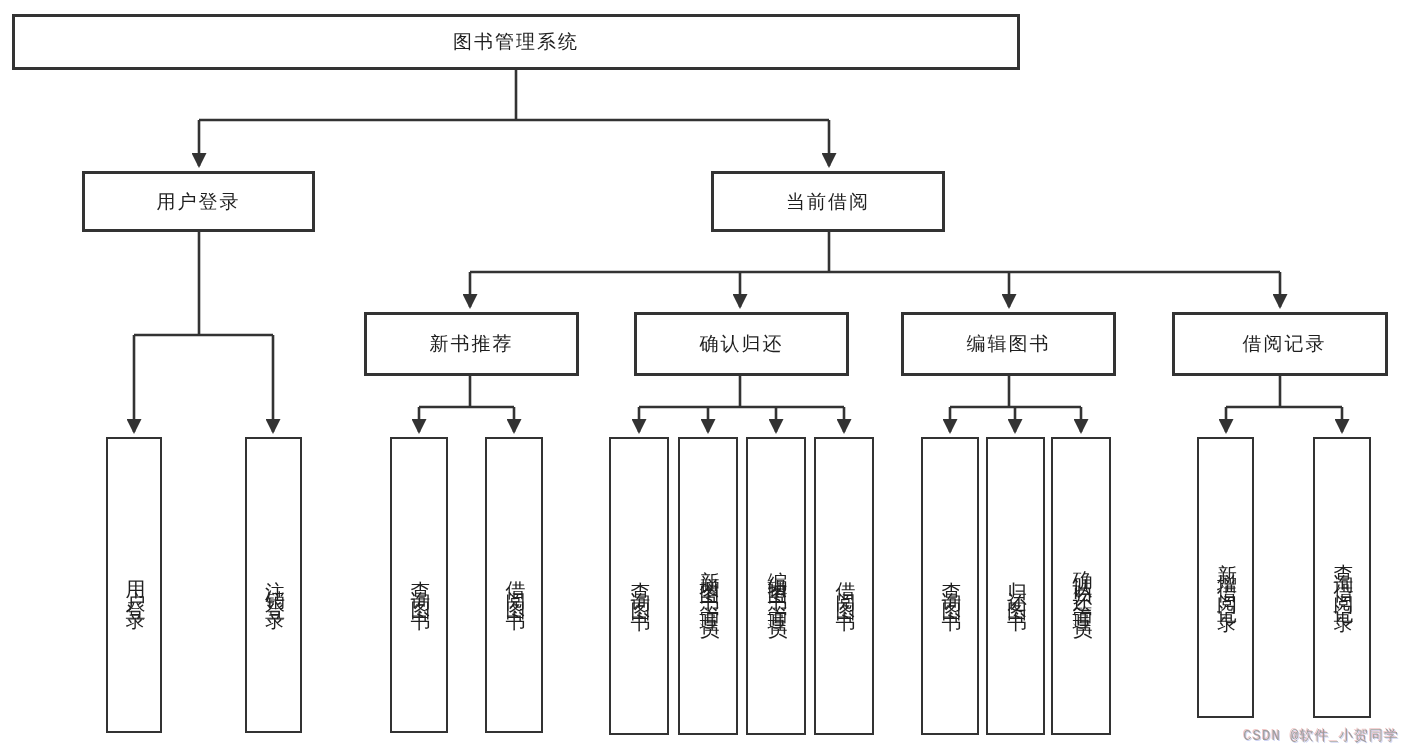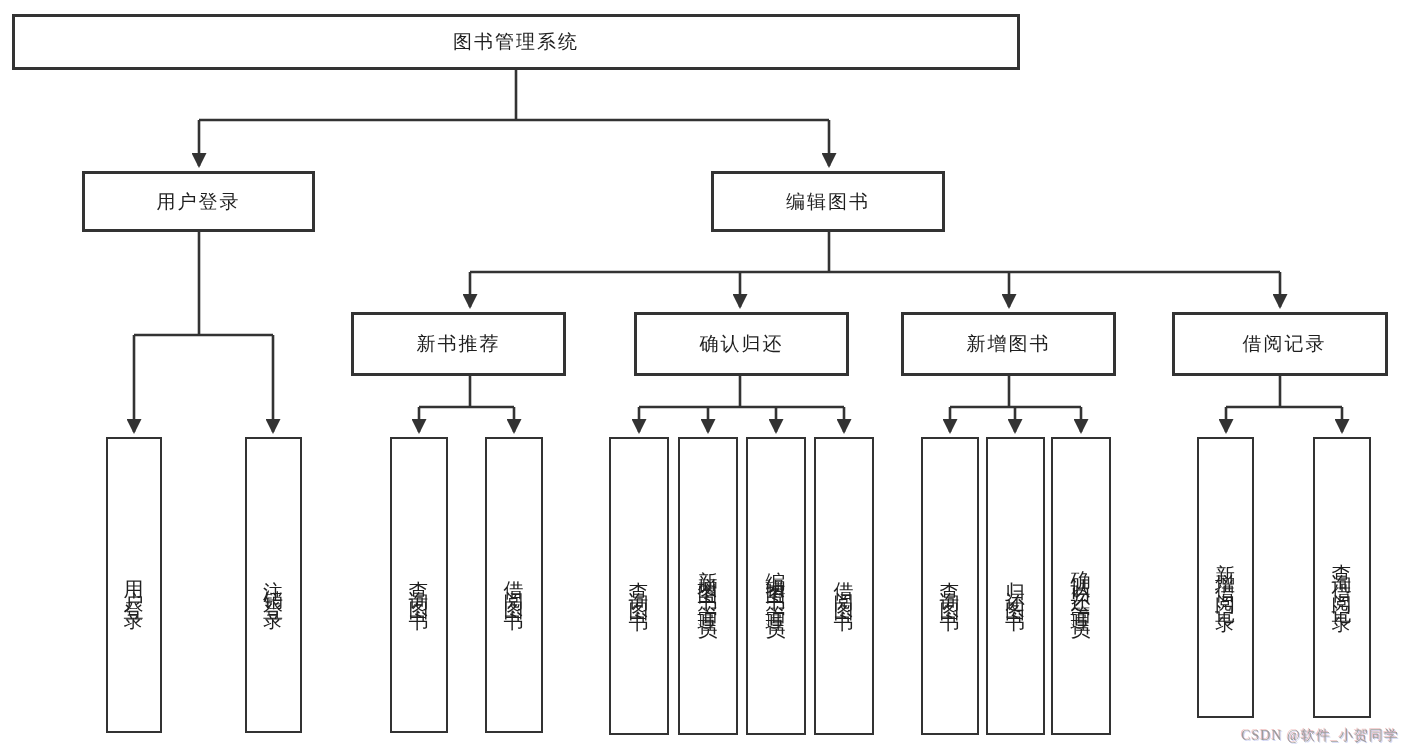--- a/index.html
+++ b/index.html
@@ -4,21 +4,21 @@
 <style>
   :root{
     --line:#333333;
     --text:#1f1f1f;
     --wm:#9c9c9c;
     --bg:#ffffff;
   }
   html,body{margin:0;padding:0;background:var(--bg);}
   #stage{
     position:relative;width:1405px;height:747px;background:var(--bg);
-    font-family:Liberation Serif, serif;
+    font-family:Liberation Mono, monospace;
     overflow:hidden;
   }
   #wires{position:absolute;left:0;top:0;width:1405px;height:747px;pointer-events:none;}
   #wires line{stroke:var(--line);stroke-width:2.6px;}
   .box{
     position:absolute;box-sizing:border-box;background:#fff;
     border:3px solid var(--line);
     display:flex;align-items:center;justify-content:center;
     font-size:19px;color:var(--text);letter-spacing:2px;
     white-space:nowrap;
@@ -84,25 +84,25 @@
 
     <line x1="1280" y1="376" x2="1280" y2="407"></line>
     <line x1="1226" y1="407" x2="1342" y2="407"></line>
     <line x1="1226" y1="407" x2="1226" y2="432" marker-end="url(#arw)"></line>
     <line x1="1342" y1="407" x2="1342" y2="432" marker-end="url(#arw)"></line>
   </svg>
 
   <div class="box" style="left:12px;top:14px;width:1008px;height:56px;">图书管理系统</div>
 
   <div class="box" style="left:82px;top:171px;width:233px;height:61px;">用户登录</div>
-  <div class="box" style="left:711px;top:171px;width:234px;height:61px;">编辑图书</div>
+  <div class="box" style="left:711px;top:171px;width:234px;height:61px;">当前借阅</div>
 
-  <div class="box" style="left:351px;top:312px;width:215px;height:64px;">新书推荐</div>
+  <div class="box" style="left:364px;top:312px;width:215px;height:64px;">新书推荐</div>
   <div class="box" style="left:634px;top:312px;width:215px;height:64px;">确认归还</div>
-  <div class="box" style="left:901px;top:312px;width:215px;height:64px;">新增图书</div>
+  <div class="box" style="left:901px;top:312px;width:215px;height:64px;">编辑图书</div>
   <div class="box" style="left:1172px;top:312px;width:216px;height:64px;padding-left:9px;">借阅记录</div>
 
   <div class="box leaf" style="left:106px;top:437px;width:56px;height:296px;">
     <span class="vtext">用户登录</span>
   </div>
   <div class="box leaf" style="left:245px;top:437px;width:57px;height:296px;">
     <span class="vtext">注销登录</span>
   </div>
 
   <div class="box leaf" style="left:390px;top:437px;width:58px;height:296px;">

